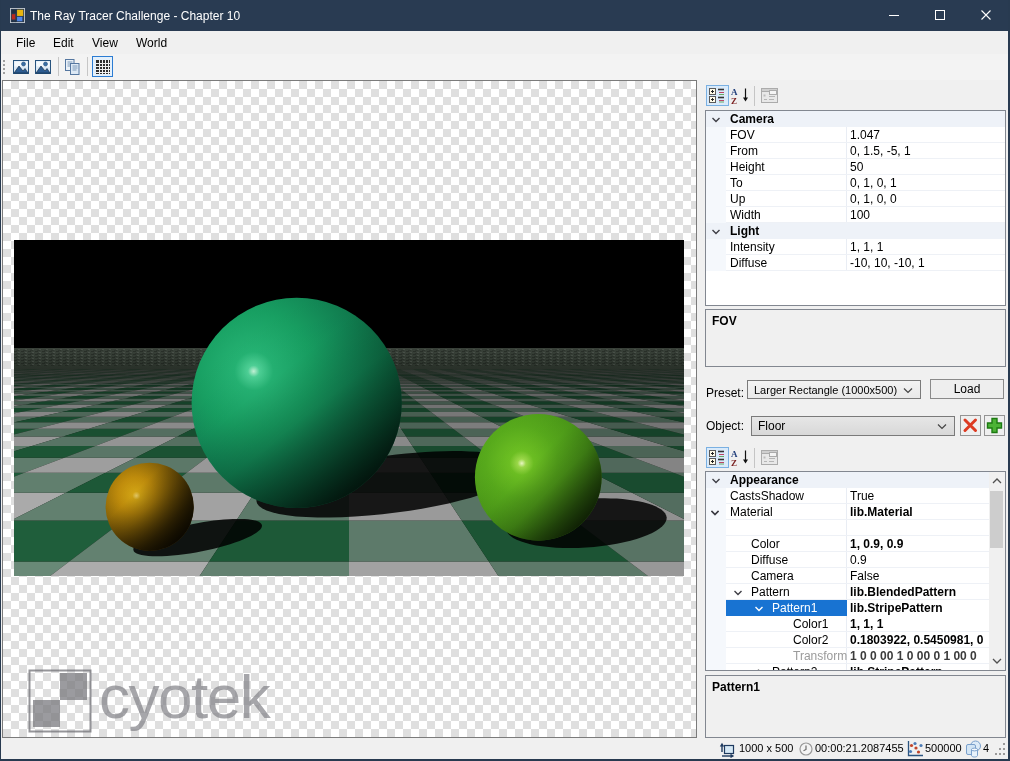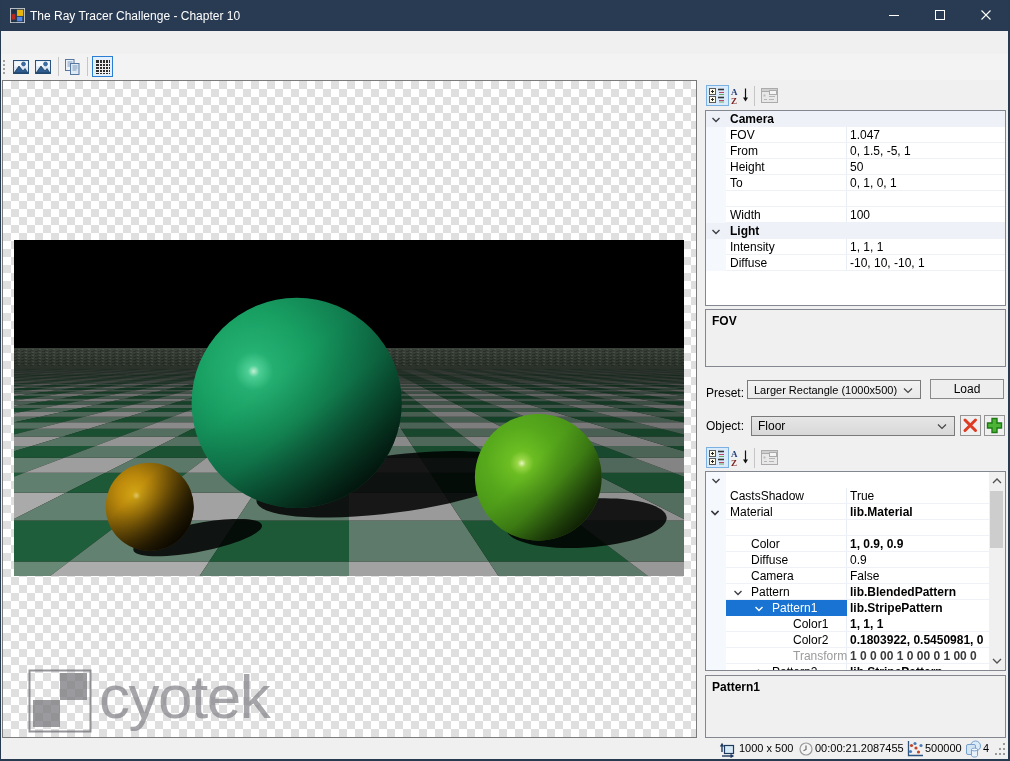--- a/index.html
+++ b/index.html
@@ -33,20 +33,26 @@
 <div class="abs" style="left:30px;top:9px;font-size:12px;color:#fff">The Ray Tracer Challenge - Chapter 10</div>
 <svg class="abs" style="left:885px;top:0" width="18" height="31">
         <rect x="4" y="15" width="10" height="1" fill="#fff"></rect>
       </svg>
 <svg class="abs" style="left:931px;top:0" width="18" height="31">
         <rect x="4.5" y="10.5" width="9" height="9" fill="none" stroke="#fff"></rect>
       </svg>
 <svg class="abs" style="left:977px;top:0" width="18" height="31">
         <path d="M4.5 10.5 L13.5 19.5 M13.5 10.5 L4.5 19.5" stroke="#fff" stroke-width="1.1"></path>
       </svg>
+</div>
+<div class="abs" id="menubar">
+<div class="mi" style="left:16px">File</div>
+<div class="mi" style="left:53px">Edit</div>
+<div class="mi" style="left:92px">View</div>
+<div class="mi" style="left:136px">World</div>
 </div>
 <div class="abs" id="toolbar">
 <svg class="abs" style="left:3px;top:6px" width="4" height="15">
         <rect y="0" width="2" height="2" fill="#a0a0a0"></rect>
         <rect y="4" width="2" height="2" fill="#a0a0a0"></rect>
         <rect y="8" width="2" height="2" fill="#a0a0a0"></rect>
         <rect y="12" width="2" height="2" fill="#a0a0a0"></rect>
       </svg>
 <div class="abs" style="left:13px;top:5px"><svg width="16" height="16" viewBox="0 0 16 16">
 <rect x="0.5" y="1.5" width="15" height="13" fill="#dce9f5" stroke="#27537e"></rect>
@@ -1479,20 +1485,24 @@
       <div class="row" style="top:48px">
         <span class="nm" style="left:24px">Height</span>
         <span class="vl" style="left:144px">50</span>
       </div>
       <div class="abs" style="left:20px;top:63px;right:0;height:1px;background:#eef1f6"></div>
       <div class="row" style="top:64px">
         <span class="nm" style="left:24px">To</span>
         <span class="vl" style="left:144px">0, 1, 0, 1</span>
       </div>
       <div class="abs" style="left:20px;top:79px;right:0;height:1px;background:#eef1f6"></div>
+      <div class="row" style="top:80px">
+        <span class="nm" style="left:24px">Up</span>
+        <span class="vl" style="left:144px">0, 1, 0, 0</span>
+      </div>
       <div class="abs" style="left:20px;top:95px;right:0;height:1px;background:#eef1f6"></div>
       <div class="row" style="top:96px">
         <span class="nm" style="left:24px">Width</span>
         <span class="vl" style="left:144px">100</span>
       </div>
       <div class="abs" style="left:20px;top:111px;right:0;height:1px;background:#eef1f6"></div>
       <div class="row" style="top:128px">
         <span class="nm" style="left:24px">Intensity</span>
         <span class="vl" style="left:144px">1, 1, 1</span>
       </div>
@@ -1629,20 +1639,23 @@
         <path d="M3 1.5 L6.5 5 L3 8.5" fill="none" stroke="#8a8a8a" stroke-width="1.4"></path>
       </svg>
       <div class="abs" style="left:20px;top:128px;width:121px;height:16px;background:#1873d2"></div>
       <div class="row" style="top:128px">
         <span class="nm" style="left:66px;color:#fff">Pattern1</span>
         <span class="vl b" style="left:144px">lib.StripePattern</span>
       </div>
       <svg class="abs" style="left:48px;top:132px" width="10" height="10">
         <path d="M1.5 3 L5 6.5 L8.5 3" fill="none" stroke="#fff" stroke-width="1.4"></path>
       </svg>
+      <div class="row cat" style="top:0">
+        <span class="nm" style="left:24px">Appearance</span>
+      </div>
       <svg class="abs" style="left:5px;top:4px" width="10" height="10">
         <path d="M1.5 3 L5 6.5 L8.5 3" fill="none" stroke="#3f3f46" stroke-width="1.4"></path>
       </svg>
       <svg class="abs" style="left:4px;top:36px" width="10" height="10">
         <path d="M1.5 3 L5 6.5 L8.5 3" fill="none" stroke="#3f3f46" stroke-width="1.4"></path>
       </svg>
       <div class="abs" style="left:283px;top:0;width:16px;height:198px;background:#f0f0f0">
 <svg class="abs" style="left:3px;top:5px" width="10" height="8">
           <path d="M1 6l4-4 4 4" fill="none" stroke="#505050" stroke-width="1.3"></path>
         </svg>

